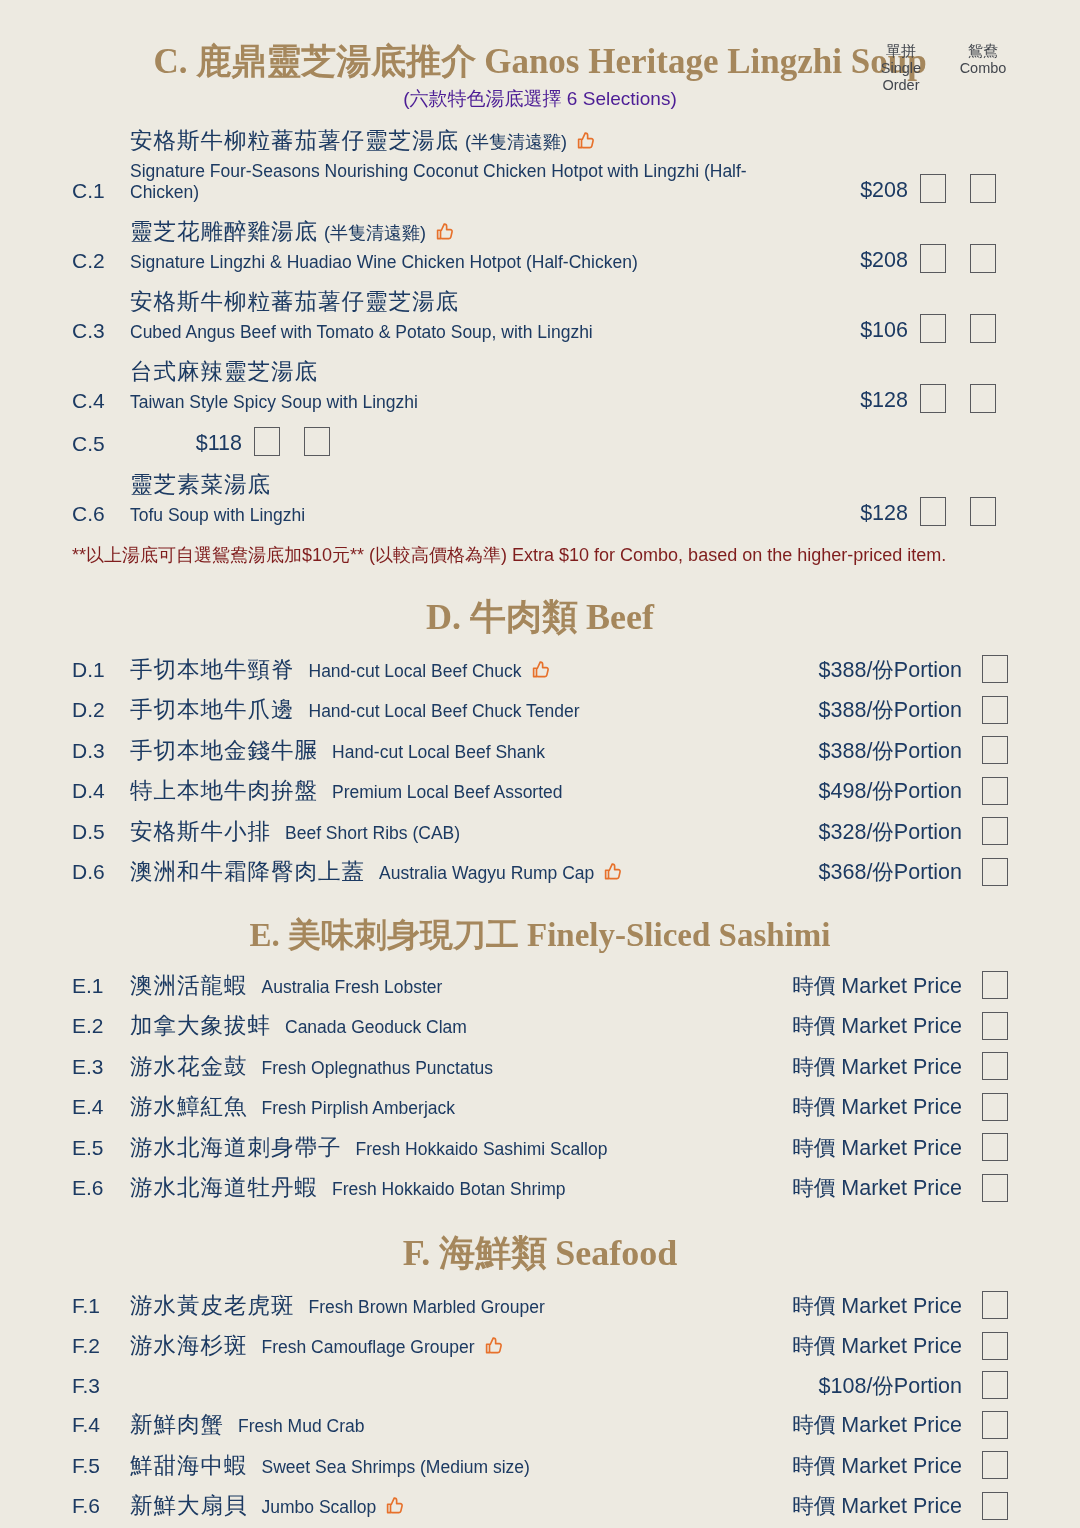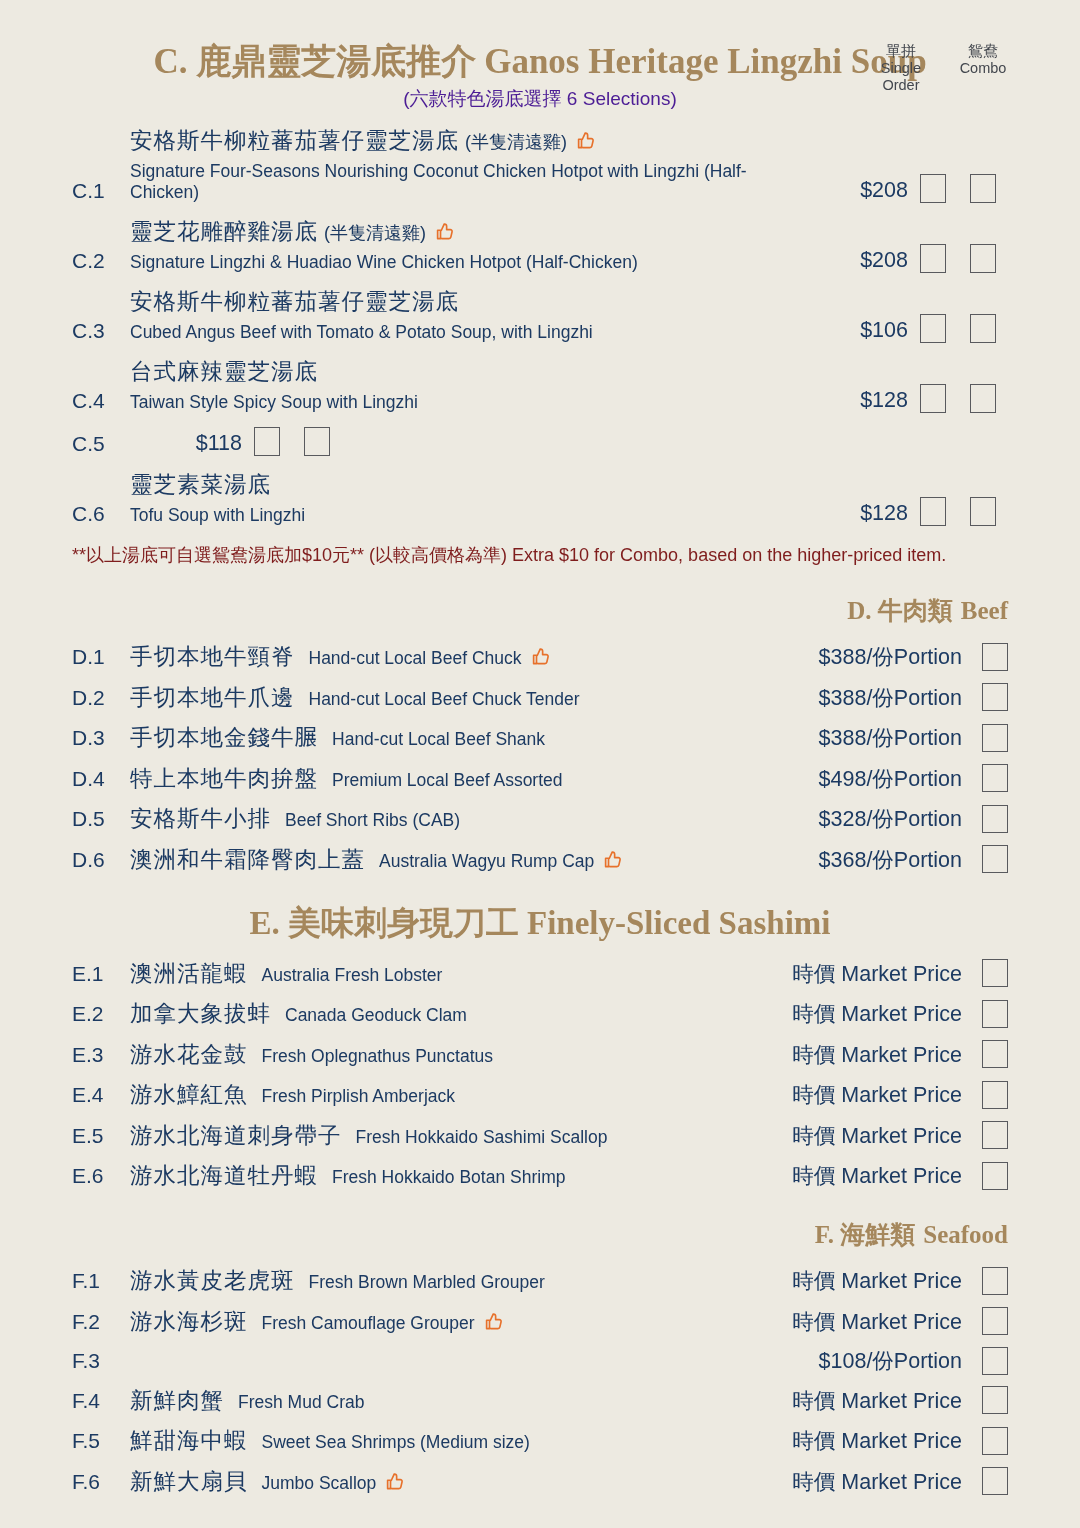--- a/index.html
+++ b/index.html
@@ -5,21 +5,21 @@
   html,body{margin:0;padding:0;background:#EDEAE1;}
   body{width:1080px;height:1528px;overflow:hidden;
        font-family:"Liberation Sans",sans-serif;color:#1C3A62;}
   .page{box-sizing:border-box;width:1080px;height:1452px;padding:42px 72px 3px 72px;}
 
   
   .sec-head{position:relative;text-align:center;}
   .sec-title{margin:0;font-family:"Liberation Serif",serif;color:#A5875C;
              font-weight:600;line-height:1.12;}
   .sec-C .sec-title{font-size:35px;}
-  .sec-D .sec-title,.sec-F .sec-title{font-size:25px;text-align:right;}
+  .sec-D .sec-title,.sec-F .sec-title{font-size:36px;}
   .sec-E .sec-title{font-size:33px;}
   .t-en{margin-left:8px;}
   .sec-sub{text-align:center;font-size:19px;margin-top:5px;color:#4c1d95;}
   .sec-D .sec-head,.sec-E .sec-head,.sec-F .sec-head{margin-top:30px;margin-bottom:16px;}
 
   
   .col-heads{position:absolute;right:0;top:0;display:flex;gap:32px;}
   .col-head{width:50px;text-align:center;color:#43474E;font-size:14.5px;line-height:1.18;}
   .col-head .ch-zh{font-size:15px;}
 

